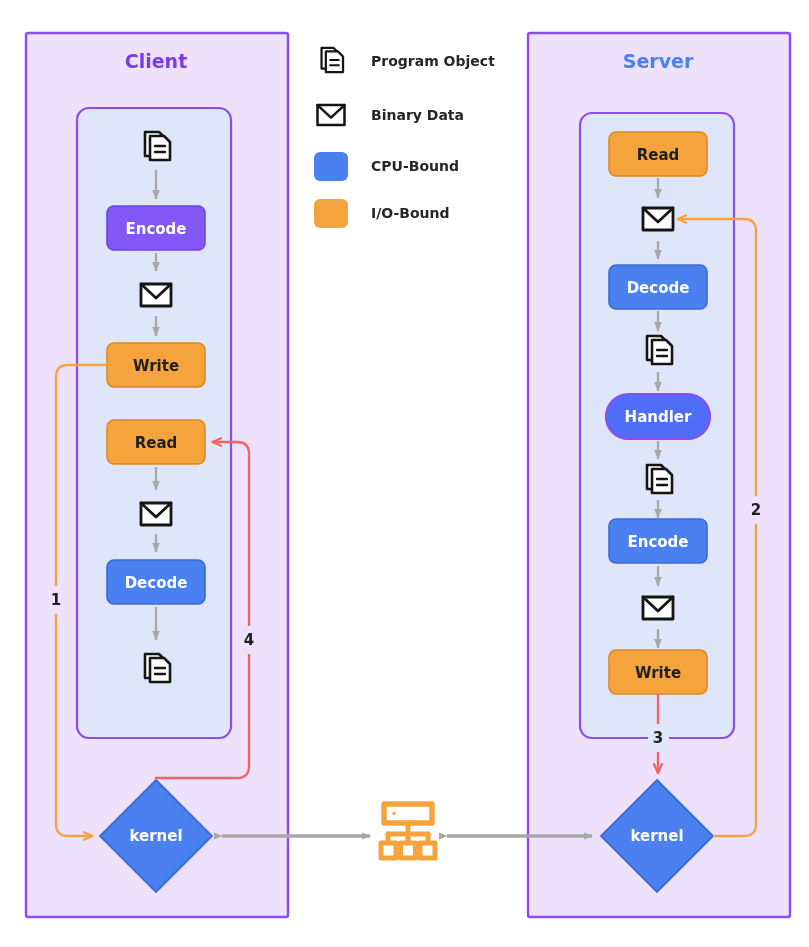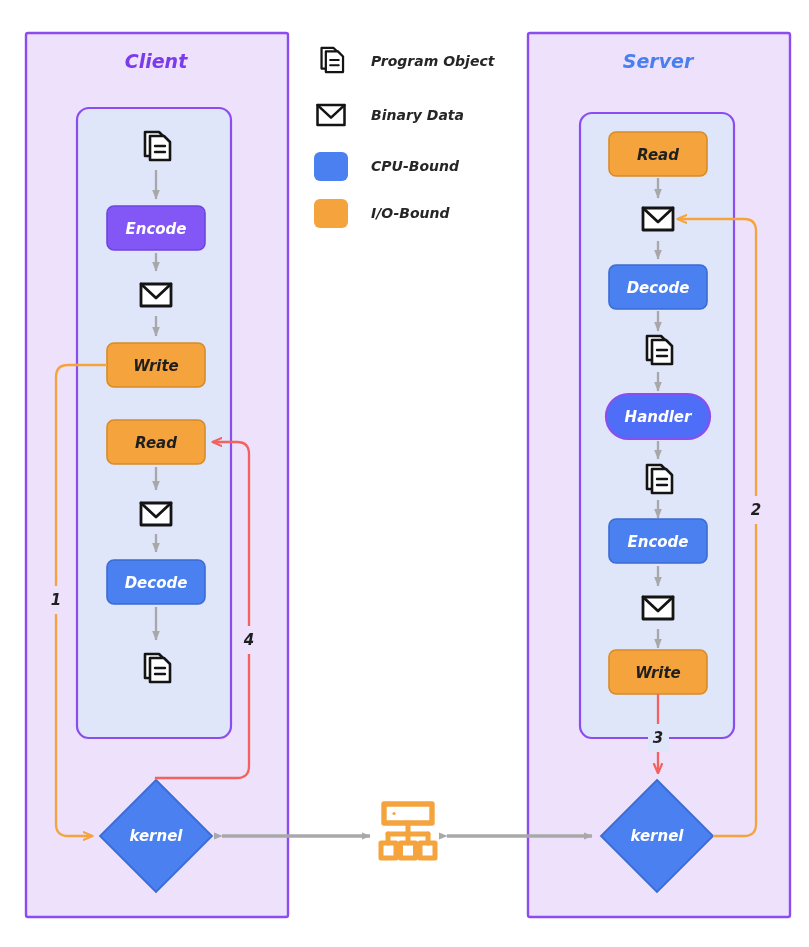--- a/index.html
+++ b/index.html
@@ -2,21 +2,21 @@
 <html><head>
 <meta charset="utf-8">
 <style>
   html,body{margin:0;padding:0;}
   body{
     width:809px;height:947px;
     background:#ffffff;
     font-family:"DejaVu Sans","Liberation Sans",sans-serif;
     overflow:hidden;
   }
-  #stage{position:relative;width:659px;height:947px;font-style:italic;}
+  #stage{position:relative;width:659px;height:947px;}
   svg#diagram{position:absolute;top:0;left:0;width:809px;height:947px;}
   .node-label{
     font-family:"DejaVu Sans","Liberation Sans",sans-serif;
     font-weight:bold;font-size:15px;
     text-anchor:middle;dominant-baseline:central;
   }
   .title-label{
     font-family:"DejaVu Sans","Liberation Sans",sans-serif;
     font-weight:bold;font-size:19px;
     text-anchor:middle;dominant-baseline:central;

